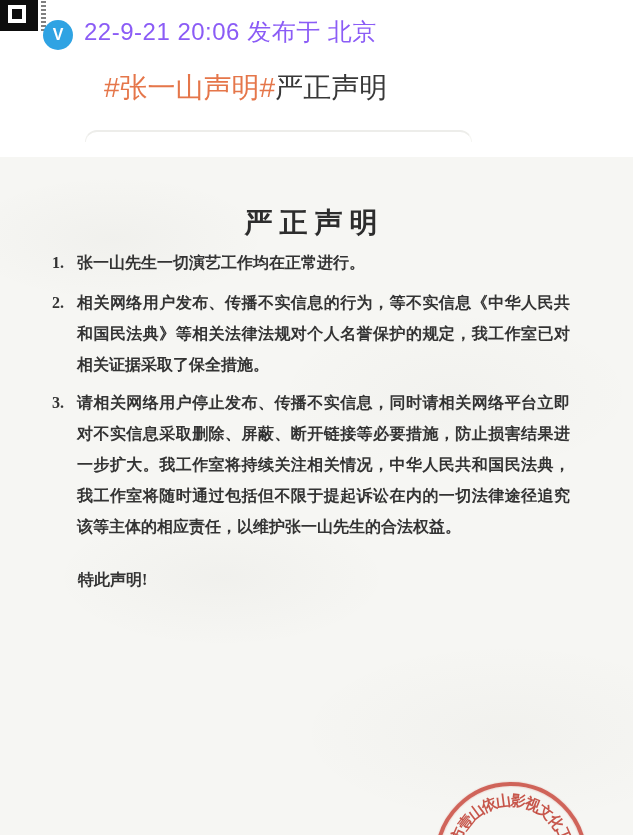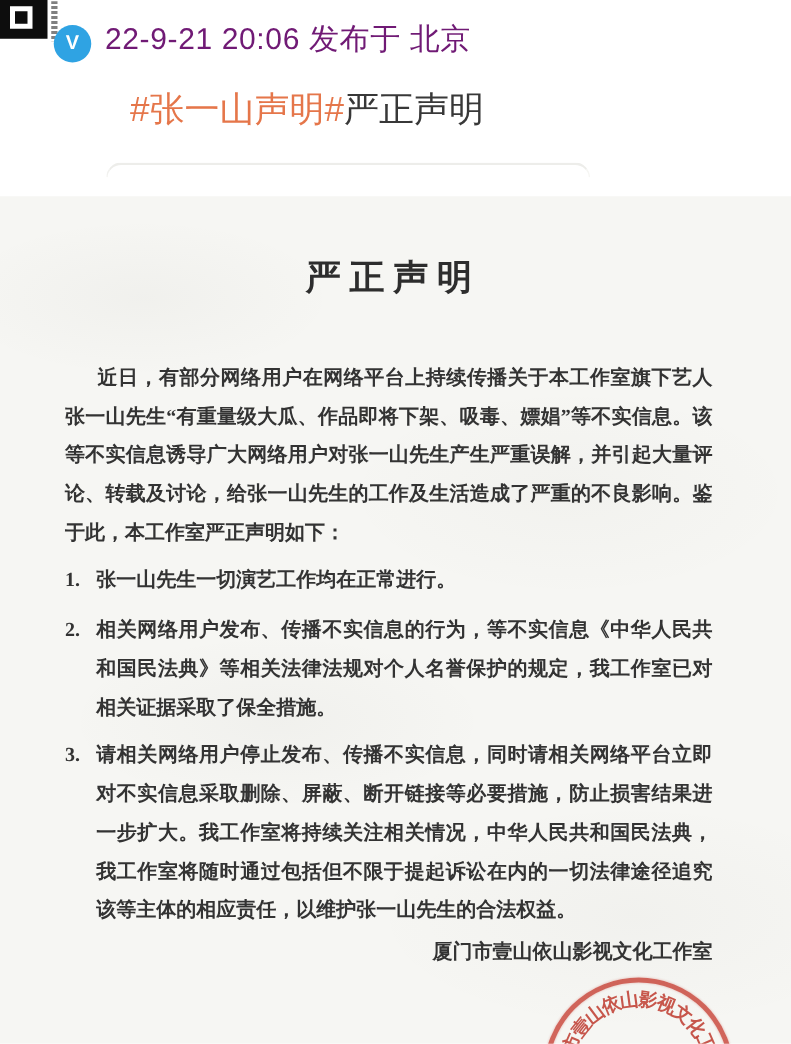--- a/index.html
+++ b/index.html
@@ -17,21 +17,21 @@
   .qr-core{position:absolute;left:12px;top:9px;width:10px;height:10px;background:#0d0d0d;}
   .qr-micro{position:absolute;left:41px;top:1px;width:5px;height:32px;opacity:.65;
     background:repeating-linear-gradient(to bottom,#3c3c3c 0 2px,transparent 2px 4px);}
 
   .avatar{
     left:43px;top:20px;width:30px;height:30px;border-radius:50%;
     background:#2fa3e3;color:#fff;display:flex;align-items:center;justify-content:center;
     font-weight:bold;font-size:16px;line-height:1;cursor:pointer;
   }
   .timestamp{
-    left:84px;top:16px;font-size:24px;line-height:32px;color:#701a75;letter-spacing:.5px;
+    left:84px;top:16px;font-size:24px;line-height:32px;color:#8b5cf6;letter-spacing:.5px;
     white-space:nowrap;
   }
   .headline{
     left:104px;top:69px;font-size:28px;line-height:37px;white-space:nowrap;font-weight:500;
   }
   .hashtag{color:#e5764a;text-decoration:none;cursor:pointer;}
   .headline-rest{color:#383838;}
 
   
   .card-top-edge{
@@ -99,38 +99,37 @@
 <div class="abs headline">
   <a class="hashtag">#张一山声明#</a><span class="headline-rest">严正声明</span>
 </div>
 
 <div class="abs card-top-edge"></div>
 
 <div class="abs paper">
   <div class="doc-inner">
     <h1 class="doc-title">严正声明</h1>
 
-    <p class="doc-p">近日，有部分网络用户在网络平台上持续传播关于本工作室旗下艺人张一山先生“有重量级大瓜、作品即将下架、吸毒、嫖娼”等不实信息。该等不实信息诱导广大网络用户对张一山先生产生严重误解，并引起大量评论、转载及讨论，给张一山先生的工作及生活造成了严重的不良影响。鉴于此，本工作室严正声明如下：</p>
 
     <div class="doc-list">
       <div class="doc-item">
         <span class="item-num">1.</span>
         <span class="item-text">张一山先生一切演艺工作均在正常进行。</span>
       </div>
       <div class="doc-item gap8">
         <span class="item-num">2.</span>
         <span class="item-text">相关网络用户发布、传播不实信息的行为，等不实信息《中华人民共和国民法典》等相关法律法规对个人名誉保护的规定，我工作室已对相关证据采取了保全措施。</span>
       </div>
       <div class="doc-item">
         <span class="item-num">3.</span>
         <span class="item-text">请相关网络用户停止发布、传播不实信息，同时请相关网络平台立即对不实信息采取删除、屏蔽、断开链接等必要措施，防止损害结果进一步扩大。我工作室将持续关注相关情况，中华人民共和国民法典，我工作室将随时通过包括但不限于提起诉讼在内的一切法律途径追究该等主体的相应责任，以维护张一山先生的合法权益。</span>
       </div>
     </div>
 
-    <p class="doc-signature">厦门市壹山依山影视文化工作室</p>
+    <p class="doc-closing">特此声明!</p>
   </div>
 
   <div class="abs seal">
     <div>
         <span class="seal-ch" style="transform: translate(-50%, -50%) rotate(-66.4615deg) translateY(-57px);">市</span>
         <span class="seal-ch" style="transform: translate(-50%, -50%) rotate(-51.6923deg) translateY(-57px);">壹</span>
         <span class="seal-ch" style="transform: translate(-50%, -50%) rotate(-36.9231deg) translateY(-57px);">山</span>
         <span class="seal-ch" style="transform: translate(-50%, -50%) rotate(-22.1538deg) translateY(-57px);">依</span>
         <span class="seal-ch" style="transform: translate(-50%, -50%) rotate(-7.38462deg) translateY(-57px);">山</span>
         <span class="seal-ch" style="transform: translate(-50%, -50%) rotate(7.38462deg) translateY(-57px);">影</span>

